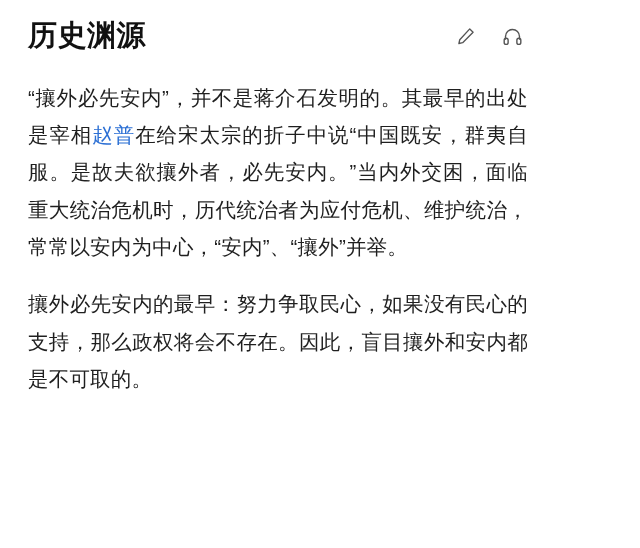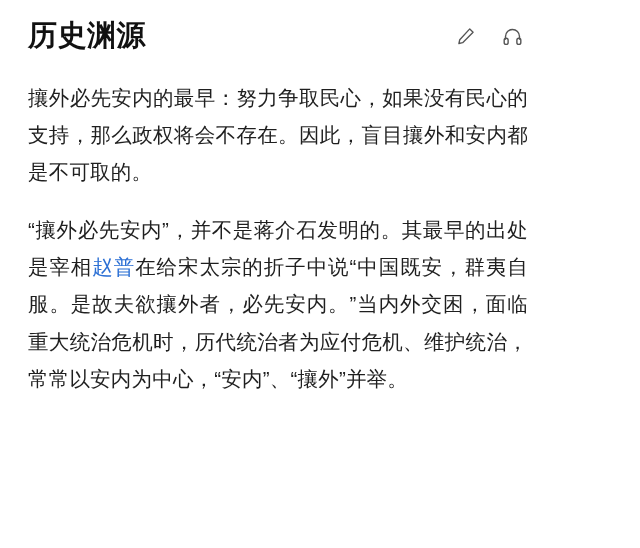--- a/index.html
+++ b/index.html
@@ -87,17 +87,17 @@
       <span class="icon-btn">
         <svg width="21" height="21" viewBox="0 0 24 24" fill="none" stroke="#555555" stroke-width="1.6" stroke-linecap="round" stroke-linejoin="round">
           <path d="M4 15 V12 a8 8 0 0 1 16 0 v3"></path>
           <rect x="2.5" y="14" width="4.5" height="7" rx="2.2"></rect>
           <rect x="17" y="14" width="4.5" height="7" rx="2.2"></rect>
         </svg>
       </span>
     </div>
   </div>
 
+  <p class="body-text"><span>“攘外必先安内”，并不是蒋介石发明的。其最早的出处是宰相</span><span class="link">赵普</span><span>在给宋太宗的折子中说“中国既安，群夷自服。是故夫欲攘外者，必先安内。”当内外交困，面临重大统治危机时，历代统治者为应付危机、维护统治，常常以安内为中心，“安内”、“攘外”并举。</span></p>
+
   <p class="body-text">攘外必先安内的最早：努力争取民心，如果没有民心的支持，那么政权将会不存在。因此，盲目攘外和安内都是不可取的。</p>
-
-  <p class="body-text"><span>“攘外必先安内”，并不是蒋介石发明的。其最早的出处是宰相</span><span class="link">赵普</span><span>在给宋太宗的折子中说“中国既安，群夷自服。是故夫欲攘外者，必先安内。”当内外交困，面临重大统治危机时，历代统治者为应付危机、维护统治，常常以安内为中心，“安内”、“攘外”并举。</span></p>
 
 </div>
 
 </body></html>

